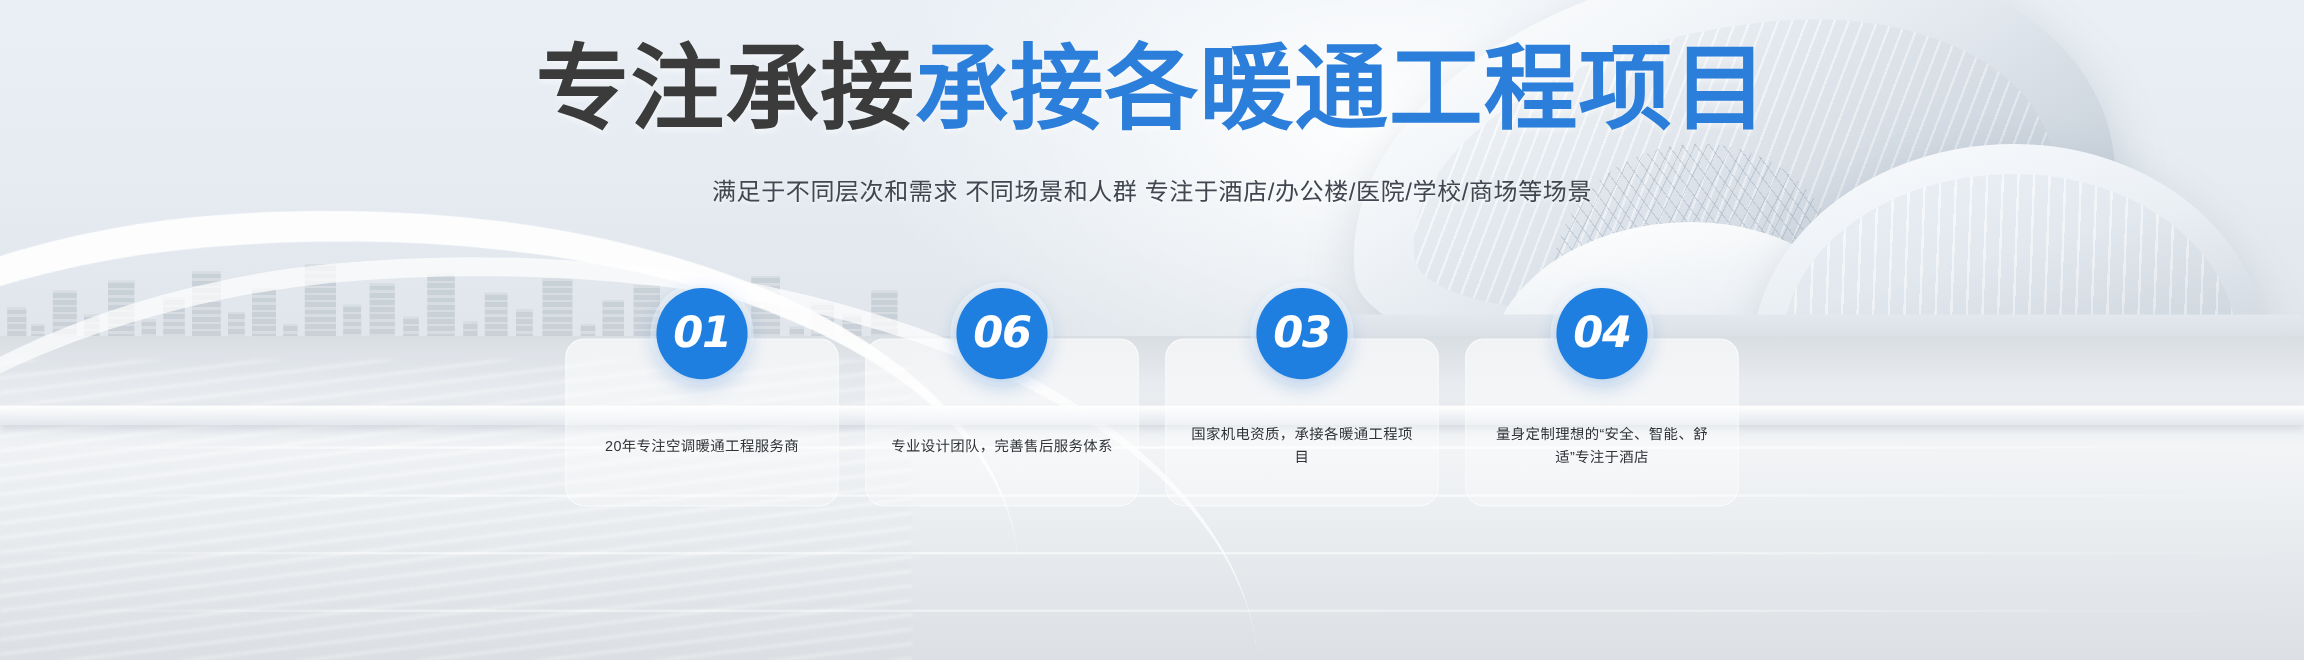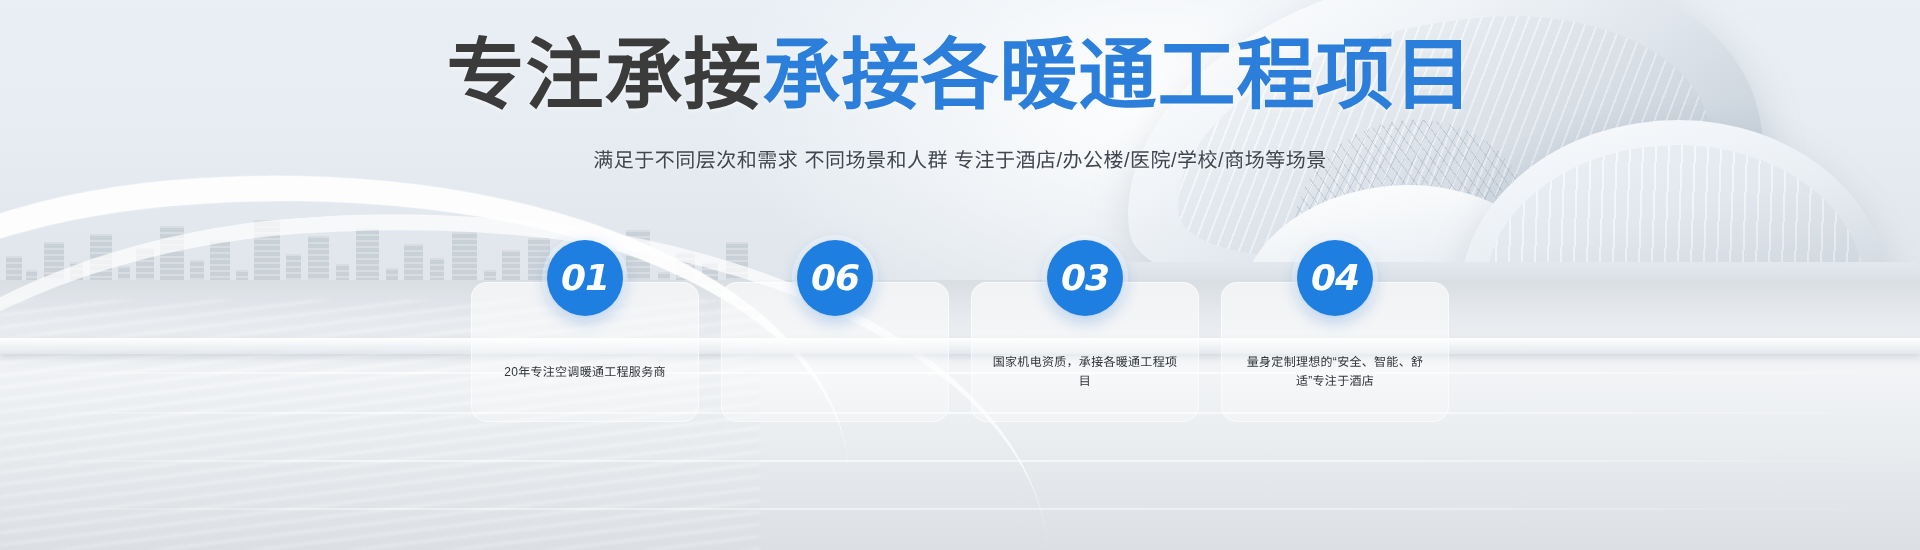--- a/index.html
+++ b/index.html
@@ -230,20 +230,21 @@
       <div class="badge">
         <span>01</span>
       </div>
       <div class="card-text">20年专注空调暖通工程服务商</div>
     </div>
 
     <div class="card">
       <div class="badge">
         <span>06</span>
       </div>
+      <div class="card-text">专业设计团队，完善售后服务体系</div>
     </div>
 
     <div class="card">
       <div class="badge">
         <span>03</span>
       </div>
       <div class="card-text">国家机电资质，承接各暖通工程项目</div>
     </div>
 
     <div class="card">

